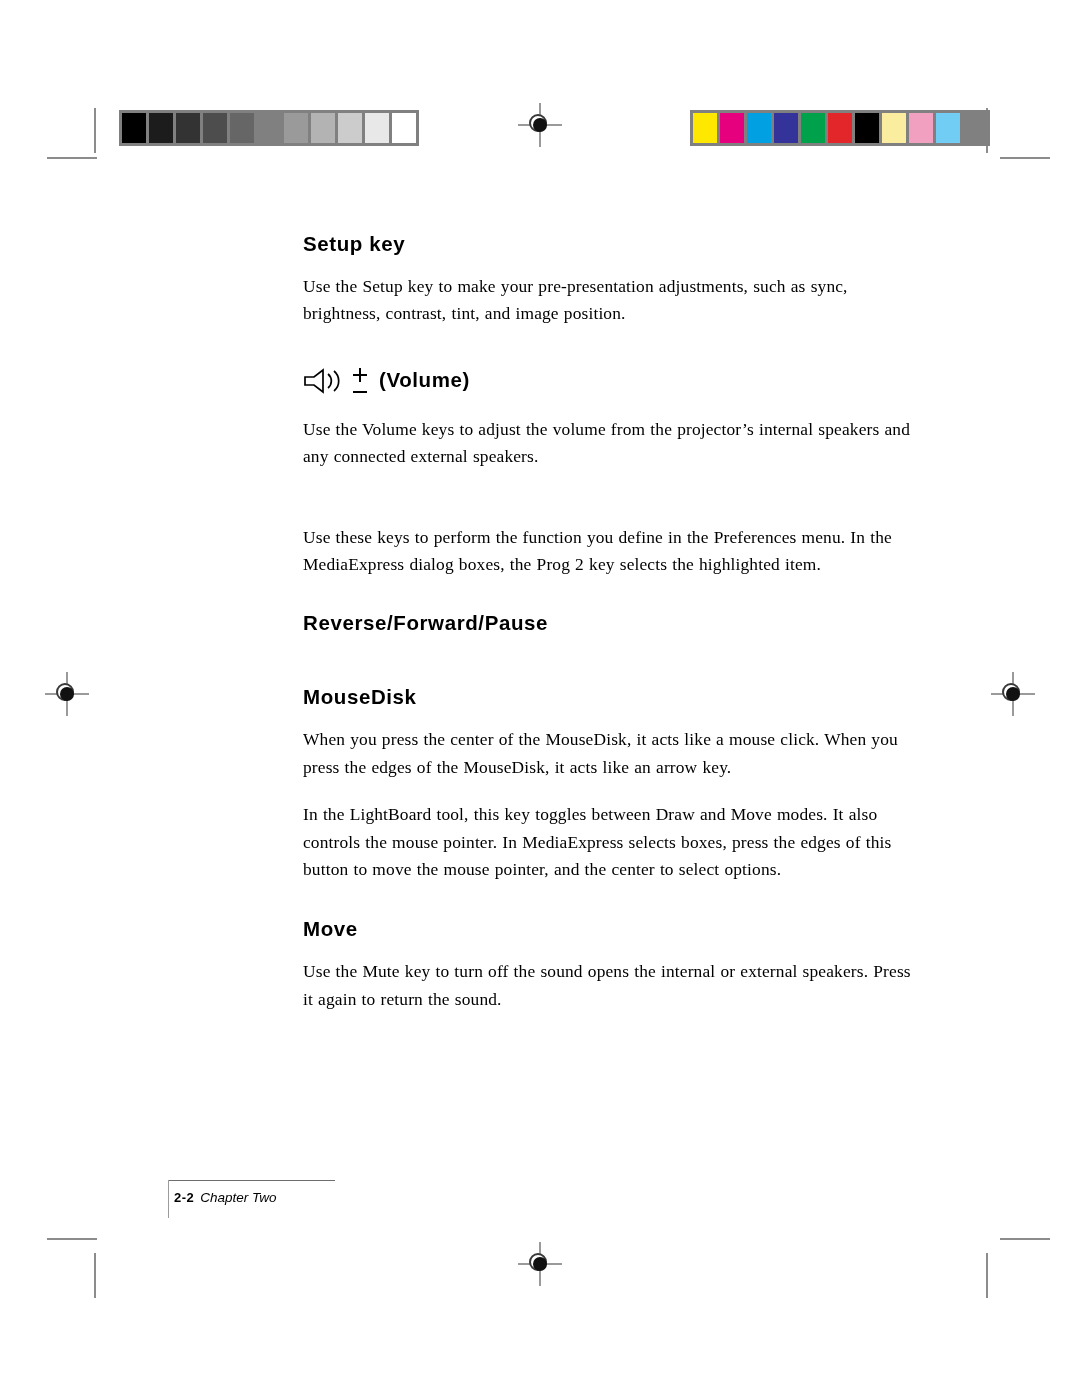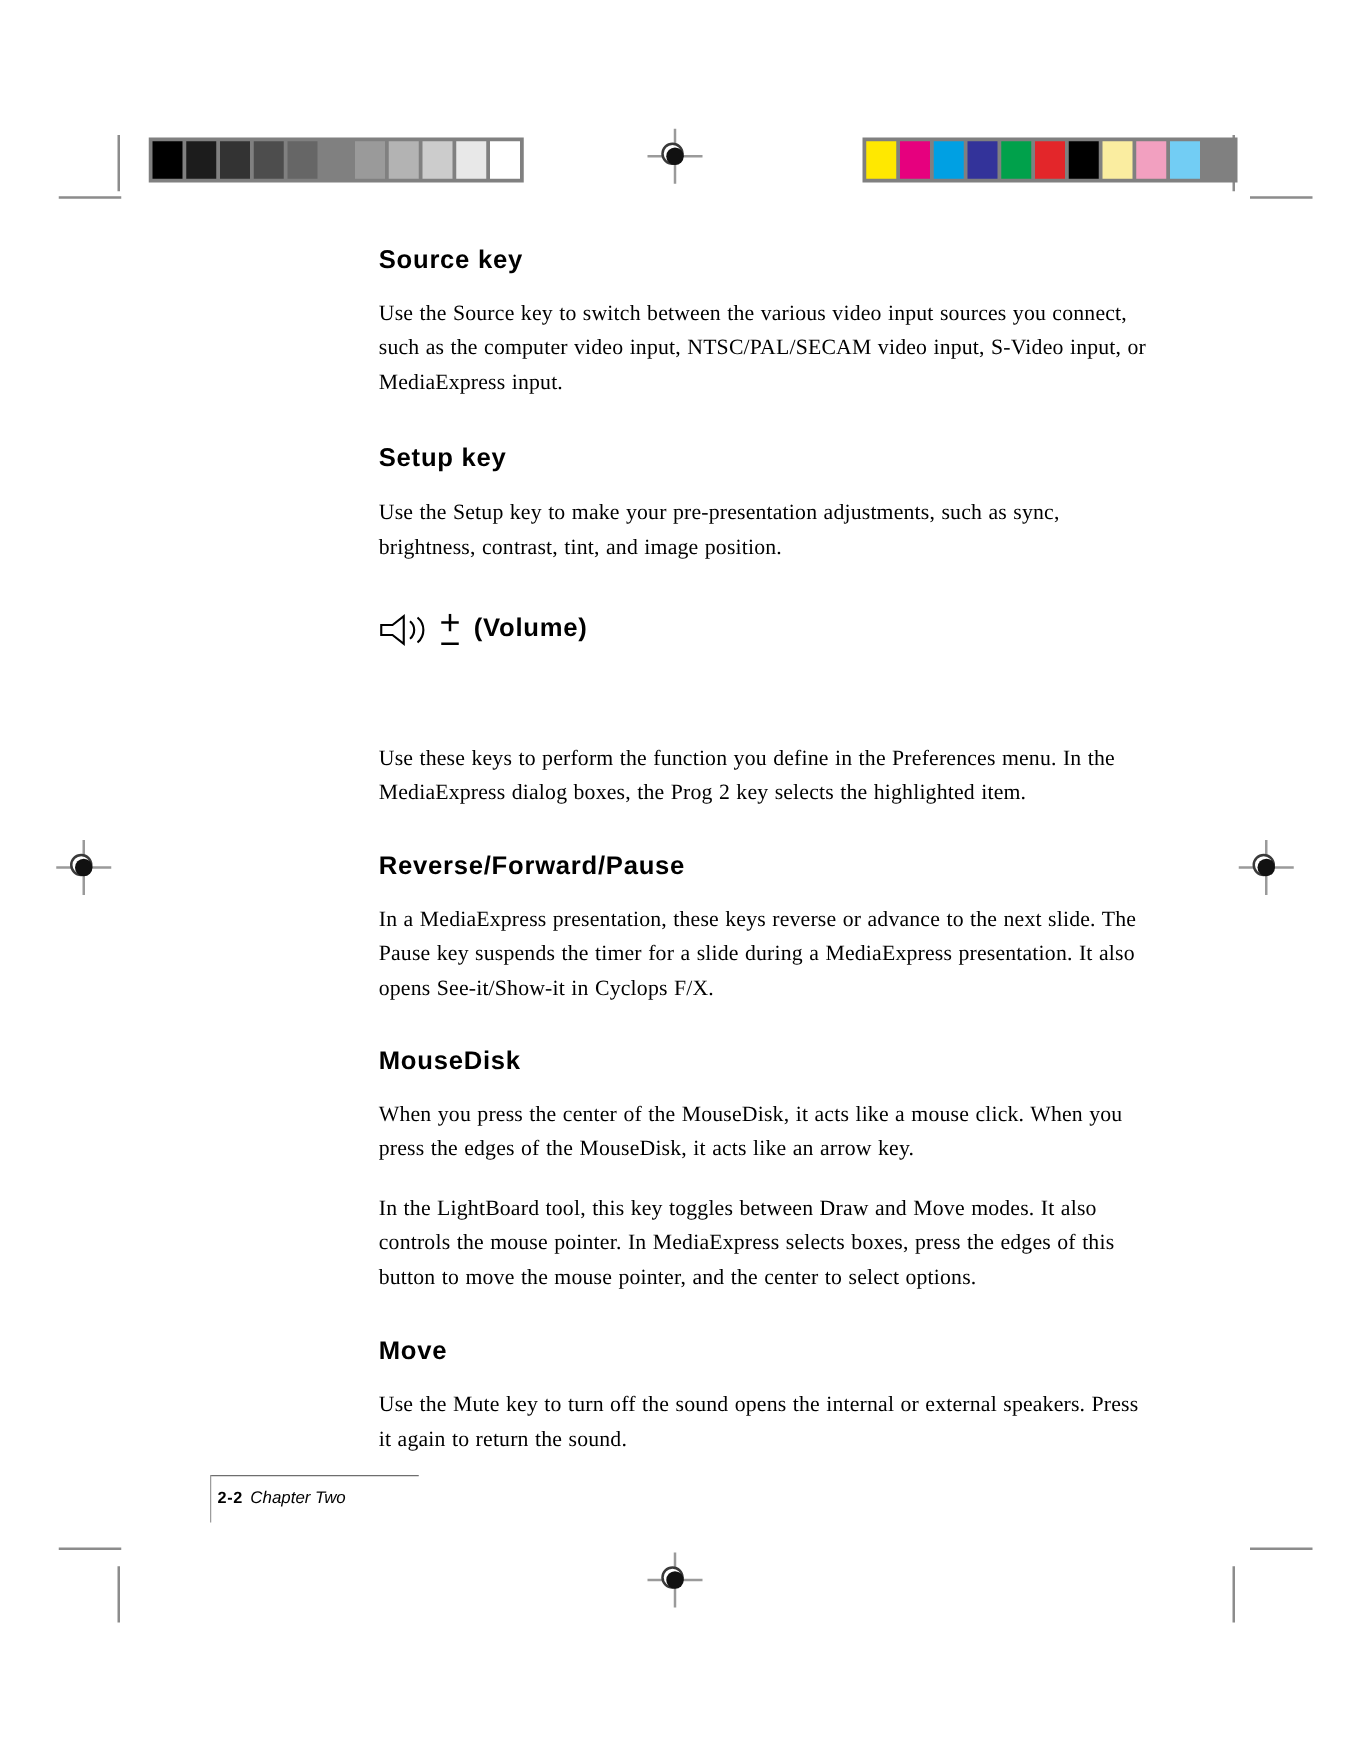--- a/index.html
+++ b/index.html
@@ -244,25 +244,20 @@
 
   <div class="regmark" style="left:991px; top:672px;">
     <div class="reg-line-v"></div>
     <div class="reg-line-h"></div>
     <div class="reg-ring"></div>
     <div class="reg-dot" style="left:15px; top:15px; width:14px; height:14px;"></div>
   </div>
 
   <div class="content">
 
-    <div class="sec">
-      <h2 class="head">Source key</h2>
-      <div class="head-to-body"></div>
-      <p class="body">Use the Source key to switch between the various video input sources you connect, such as the computer video input, NTSC/PAL/SECAM video input, S-Video input, or MediaExpress input.</p>
-    </div>
     <div class="sec-gap"></div>
 
     <div class="sec">
       <h2 class="head">Setup key</h2>
       <div class="head-to-body"></div>
       <p class="body">Use the Setup key to make your pre-presentation adjustments, such as sync, brightness, contrast, tint, and image position.</p>
     </div>
     <div class="sec-gap" style="height:40px;"></div>
 
     <div class="sec">
@@ -277,33 +272,33 @@
         <span class="pm-icon">
           <svg width="18" height="30" viewBox="0 0 18 30" xmlns="http://www.w3.org/2000/svg">
             <line x1="2" y1="7" x2="16" y2="7" stroke="#000000" stroke-width="2"></line>
             <line x1="9" y1="0" x2="9" y2="14" stroke="#000000" stroke-width="2"></line>
             <line x1="2" y1="24" x2="16" y2="24" stroke="#000000" stroke-width="2"></line>
           </svg>
         </span>
         <span class="vol-label">(Volume)</span>
       </div>
       <div class="head-to-body" style="height:14px;"></div>
+      <p class="body">Use the Volume keys to adjust the volume from the projector’s internal speakers and any connected external speakers.</p>
     </div>
     <div class="sec-gap" style="height:36px;"></div>
 
     <div class="sec">
       <div class="head-to-body"></div>
       <p class="body">Use these keys to perform the function you define in the Preferences menu. In the MediaExpress dialog boxes, the Prog 2 key selects the highlighted item.</p>
     </div>
     <div class="sec-gap" style="height:33px;"></div>
 
     <div class="sec">
       <h2 class="head">Reverse/Forward/Pause</h2>
       <div class="head-to-body"></div>
-      <p class="body">In a MediaExpress presentation, these keys reverse or advance to the next slide. The Pause key suspends the timer for a slide during a MediaExpress presentation. It also opens See-it/Show-it in Cyclops F/X.</p>
     </div>
     <div class="sec-gap" style="height:33px;"></div>
 
     <div class="sec">
       <h2 class="head">MouseDisk</h2>
       <div class="head-to-body"></div>
       <p class="body">When you press the center of the MouseDisk, it acts like a mouse click. When you press the edges of the MouseDisk, it acts like an arrow key.</p>
       <div class="para-gap"></div>
       <p class="body">In the LightBoard tool, this key toggles between Draw and Move modes. It also controls the mouse pointer. In MediaExpress selects boxes, press the edges of this button to move the mouse pointer, and the center to select options.</p>
     </div>

